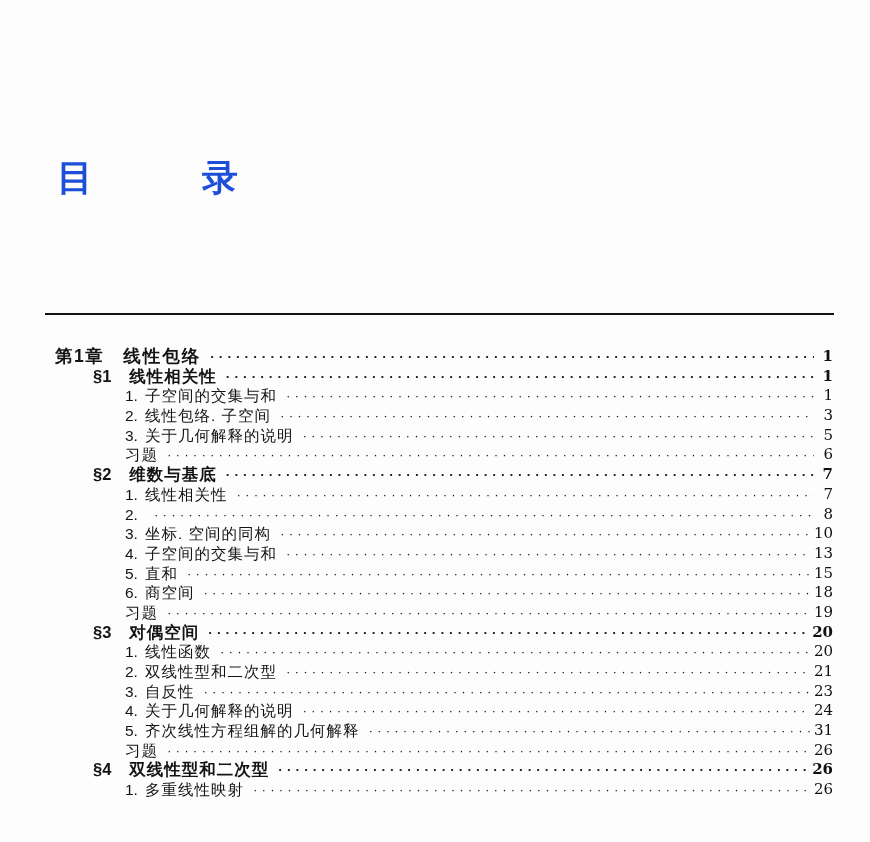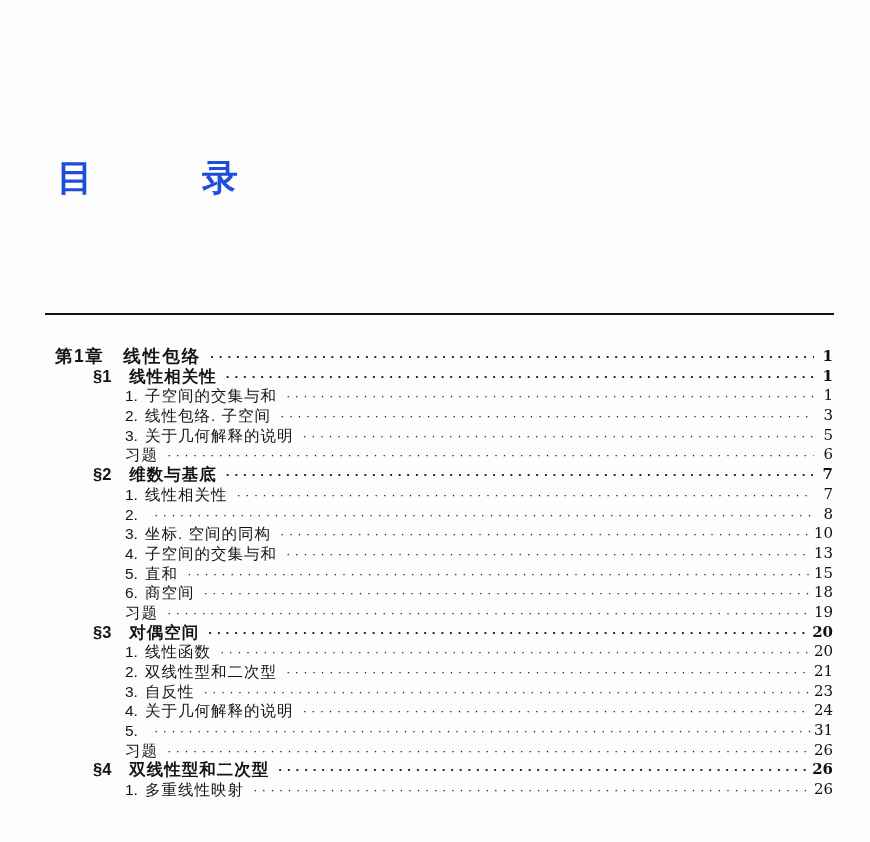--- a/index.html
+++ b/index.html
@@ -194,20 +194,21 @@
 
   <div class="row lv-item">
     <span class="lbl">4.</span>
     <span class="ttl">关于几何解释的说明</span>
     <span class="dots">························································································································</span>
     <span class="pg">24</span>
   </div>
 
   <div class="row lv-item">
     <span class="lbl">5.</span>
+    <span class="ttl">齐次线性方程组解的几何解释</span>
     <span class="dots">························································································································</span>
     <span class="pg">31</span>
   </div>
 
   <div class="row lv-item">
 
     <span class="ttl">习题</span>
     <span class="dots">························································································································</span>
     <span class="pg">26</span>
   </div>

